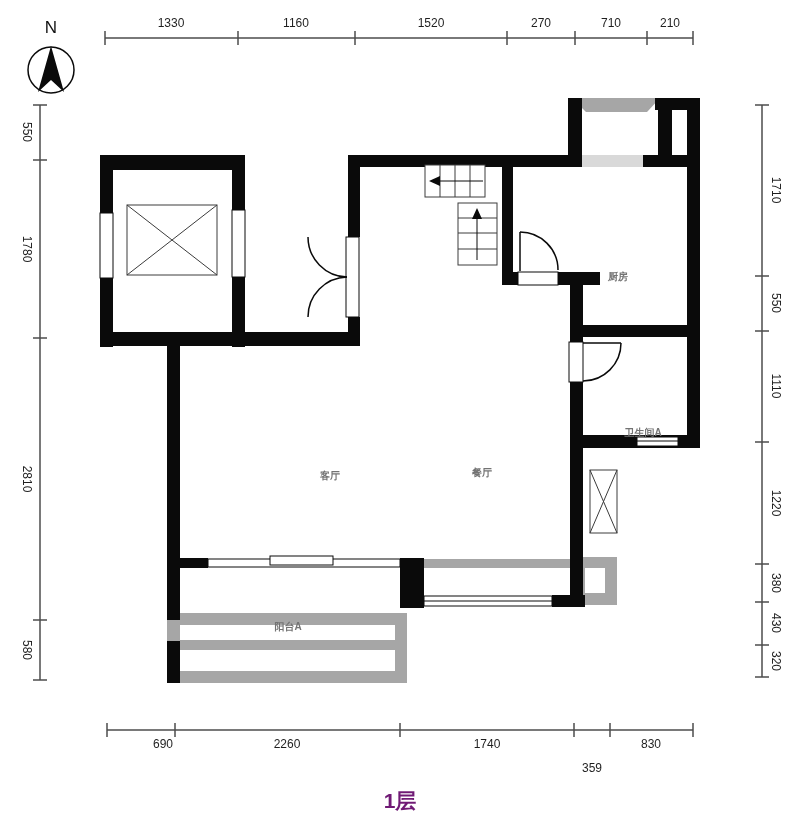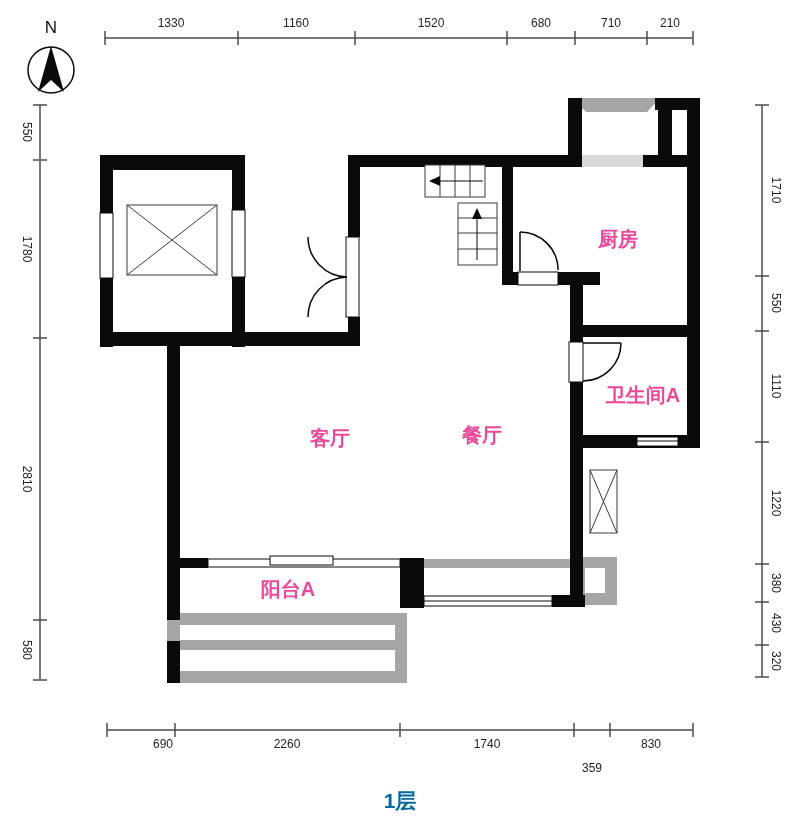--- a/index.html
+++ b/index.html
@@ -2,24 +2,24 @@
 <html><head>
 <meta charset="utf-8">
 <style>
   html,body{margin:0;padding:0;background:#fff;}
   #plan{position:relative;width:800px;height:832px;background:#ffffff;overflow:hidden;
         font-family:"Liberation Sans",sans-serif;}
   #plan svg{position:absolute;left:0;top:0;}
   .dim-label{position:absolute;font-size:12px;color:#1f1f1f;white-space:nowrap;
              transform:translate(-50%,-50%);}
   .dim-label.vert{transform:translate(-50%,-50%) rotate(90deg);}
-  .room-label{position:absolute;font-size:20px;font-weight:bold;color:#ec4899;
-              white-space:nowrap;transform:translate(-50%,-50%);}
+  .room-label{position:absolute;font-size:10px;font-weight:bold;color:#737373;
+              white-space:nowrap;transform:translate(-50%,-50%);margin-top:38px;}
   .north-label{position:absolute;font-size:17px;color:#111;transform:translate(-50%,-50%);}
-  .plan-title{position:absolute;font-size:21px;font-weight:bold;color:#0369a1;
+  .plan-title{position:absolute;font-size:21px;font-weight:bold;color:#701a75;
               transform:translate(-50%,-50%);white-space:nowrap;}
 </style>
 </head>
 <body>
 
 <div id="plan">
 
   <svg width="800" height="832" viewBox="0 0 800 832">
 
     <g>
@@ -166,21 +166,21 @@
       <line x1="755" y1="645" x2="769" y2="645"></line>
         <line x1="755" y1="677" x2="769" y2="677"></line>
     </g>
   </svg>
 
   <span class="north-label" style="left:51px;top:28px;">N</span>
 
   <span class="dim-label" style="left:171px;top:23px;">1330</span>
   <span class="dim-label" style="left:296px;top:23px;">1160</span>
   <span class="dim-label" style="left:431px;top:23px;">1520</span>
-  <span class="dim-label" style="left:541px;top:23px;">680</span>
+  <span class="dim-label" style="left:541px;top:23px;">270</span>
   <span class="dim-label" style="left:611px;top:23px;">710</span>
   <span class="dim-label" style="left:670px;top:23px;">210</span>
 
   <span class="dim-label" style="left:141px;top:744px;margin-left:22px;">690</span>
   <span class="dim-label" style="left:287px;top:744px;">2260</span>
   <span class="dim-label" style="left:487px;top:744px;">1740</span>
   <span class="dim-label" style="left:592px;top:744px;margin-top:24px;">359</span>
   <span class="dim-label" style="left:651px;top:744px;">830</span>
 
   <span class="dim-label vert" style="left:27px;top:132px;">550</span>

